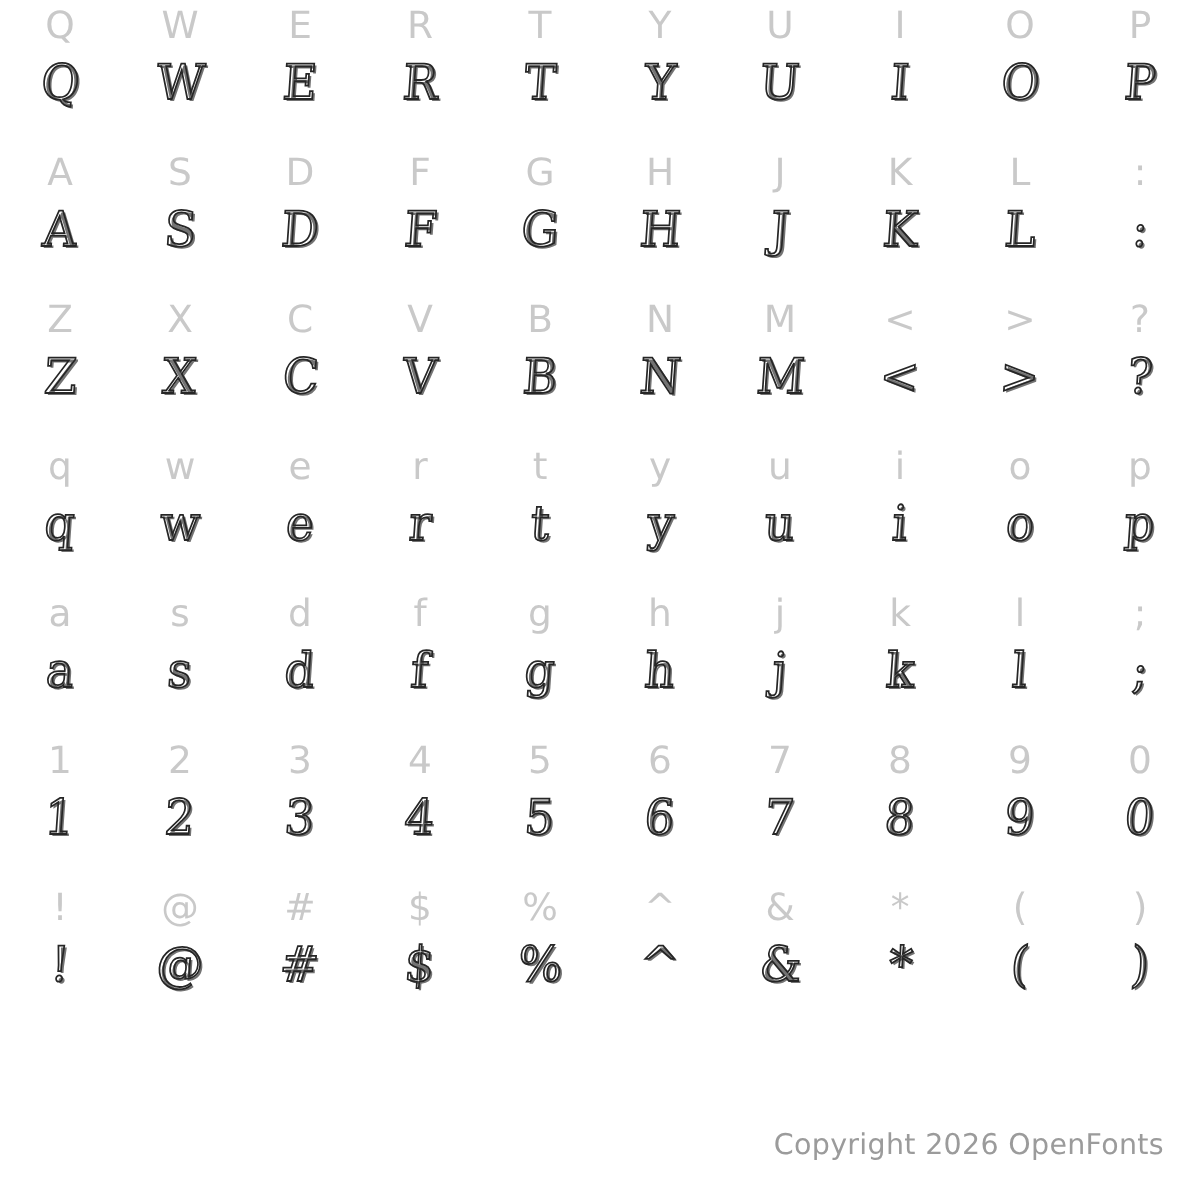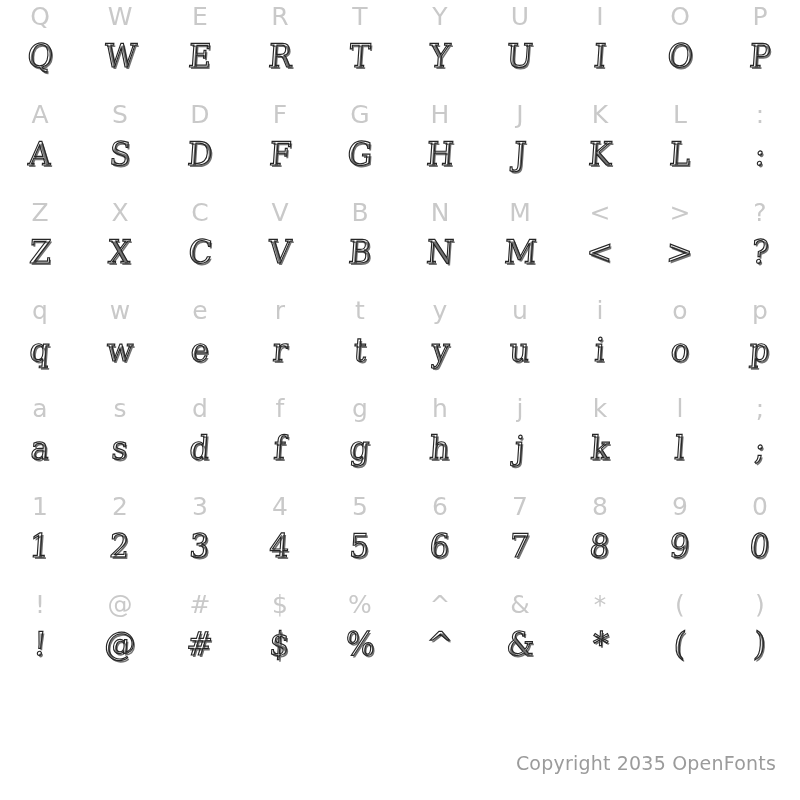--- a/index.html
+++ b/index.html
@@ -383,15 +383,15 @@
           <div class="key">(</div>
           <div class="glyph"><span>(</span></div>
         </div>
         <div class="cell">
           <div class="key">)</div>
           <div class="glyph"><span>)</span></div>
         </div>
       </div>
     </div>
 
-  <div class="copyright">Copyright 2035 OpenFonts</div>
+  <div class="copyright">Copyright 2026 OpenFonts</div>
 
 </div>
 
 </body></html>

